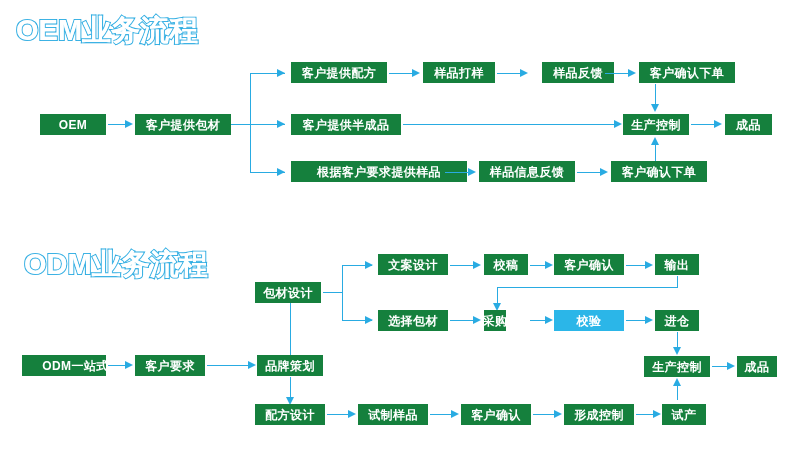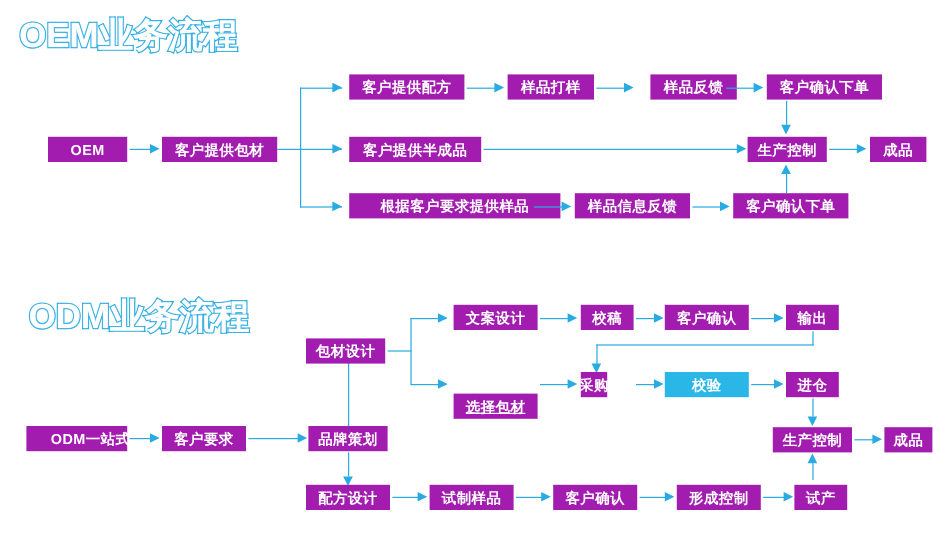--- a/index.html
+++ b/index.html
@@ -30,21 +30,21 @@
     white-space: nowrap;
     line-height: 1;
     text-shadow:
       0 0 1px #ffffff,
       1px 1px 0 rgba(41,171,226,0.20);
   }
 
   
   .node {
     position: absolute;
-    background: #a21caf;
+    background: #15803d;
     color: #ffffff;
     font-size: 12px;
     font-weight: bold;
     display: flex;
     align-items: center;
     justify-content: center;
     white-space: nowrap;
     box-sizing: border-box;
     letter-spacing: 0.4px;
     line-height: 1;
@@ -176,21 +176,21 @@
   <div class="node" style="left:554px; top:254px; width:70px; height:21px;">客户确认</div>
   <div class="hline" style="left:626px; top:265px; width:20px;"></div>
   <div class="arrow-r" style="left:645px; top:261px;"></div>
   <div class="node" style="left:655px; top:254px; width:44px; height:21px;">输出</div>
 
   <div class="vline" style="left:677px; top:276px; height:12px;"></div>
   <div class="hline" style="left:497px; top:287px; width:181px;"></div>
   <div class="vline" style="left:497px; top:287px; height:17px;"></div>
   <div class="arrow-d" style="left:492.5px; top:303px;"></div>
 
-  <div class="node" style="left:378px; top:328px; width:70px; height:21px;text-decoration:underline;">选择包材</div>
+  <div class="node" style="left:378px; top:310px; width:70px; height:21px;">选择包材</div>
   <div class="hline" style="left:450px; top:320px; width:24px;"></div>
   <div class="arrow-r" style="left:473px; top:316px;"></div>
   <div class="node" style="left:484px; top:310px; width:22px; height:21px;">采购</div>
   <div class="hline" style="left:530px; top:320px; width:16px;"></div>
   <div class="arrow-r" style="left:545px; top:316px;"></div>
   <div class="node lite" style="left:554px; top:310px; width:70px; height:21px;">校验</div>
   <div class="hline" style="left:626px; top:320px; width:20px;"></div>
   <div class="arrow-r" style="left:645px; top:316px;"></div>
   <div class="node" style="left:655px; top:310px; width:44px; height:21px;">进仓</div>
 

